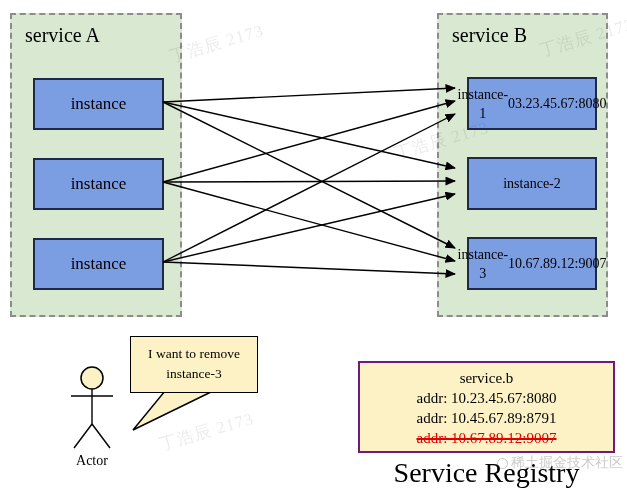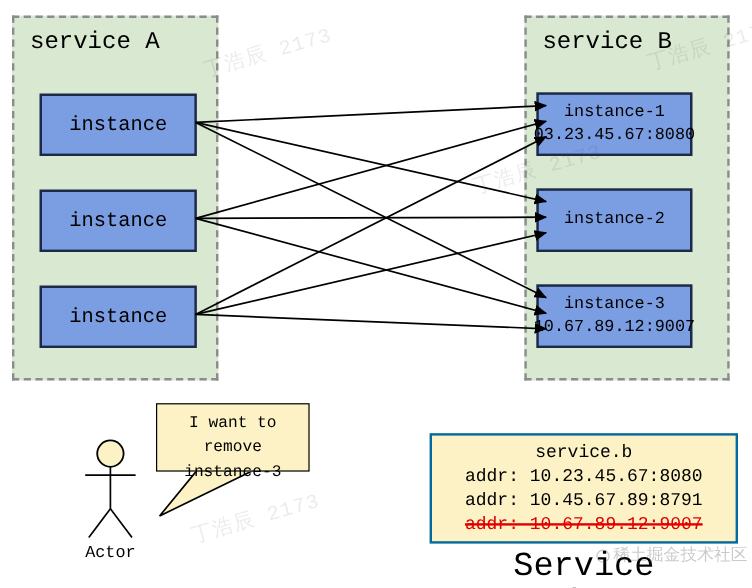--- a/index.html
+++ b/index.html
@@ -2,21 +2,21 @@
 <html><head>
 <meta charset="utf-8">
 <style>
   * { margin: 0; padding: 0; box-sizing: border-box; }
   html, body { background: #ffffff; }
   .canvas {
     position: relative;
     width: 627px;
     height: 490px;
     background: #ffffff;
-    font-family: Liberation Mono, monospace;
+    font-family: Liberation Serif, serif;
     color: #000;
     overflow: hidden;
   }
   .group {
     position: absolute;
     background: #d9e8d0;
     border: 2px dashed #8c8c8c;
     z-index: 1;
   }
   .group-title {
@@ -35,21 +35,21 @@
     display: flex;
     align-items: center;
     justify-content: center;
     text-align: center;
     z-index: 2;
   }
   .instance-a { left: 21px; width: 131px; height: 52px; font-size: 17px; }
   .ia-1 { top: 63px; }  
   .ia-2 { top: 143px; }
   .ia-3 { top: 223px; }
-  .instance-b { left: 8px; width: 130px; height: 53px; flex-direction: column; font-size: 14px; line-height: 19px; }
+  .instance-b { left: 28px; width: 130px; height: 53px; flex-direction: row; font-size: 14px; line-height: 19px; }
   .ib-1 { top: 62px; }
   .ib-2 { top: 142px; }
   .ib-3 { top: 222px; }
   .overlay {
     position: absolute;
     left: 0; top: 0;
     width: 627px; height: 490px;
     z-index: 3;
     pointer-events: none;
   }
@@ -72,21 +72,21 @@
     width: 70px;
     text-align: center;
     font-size: 14px;
     z-index: 4;
   }
   .registry-box {
     position: absolute;
     left: 358px; top: 361px;
     width: 257px; height: 92px;
     background: #fcf2c6;
-    border: 2px solid #0369a1;
+    border: 2px solid #701a75;
     z-index: 4;
     text-align: center;
     font-size: 15px;
     line-height: 20px;
     padding-top: 5px;
   }
   .registry-line.removed {
     color: #e00000;
     text-decoration: line-through;
     text-decoration-thickness: 2px;

